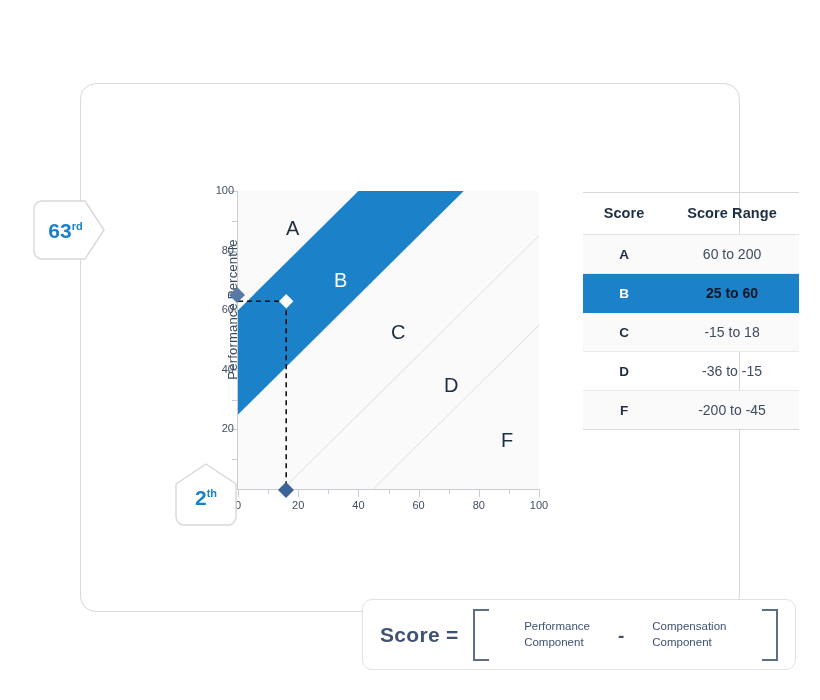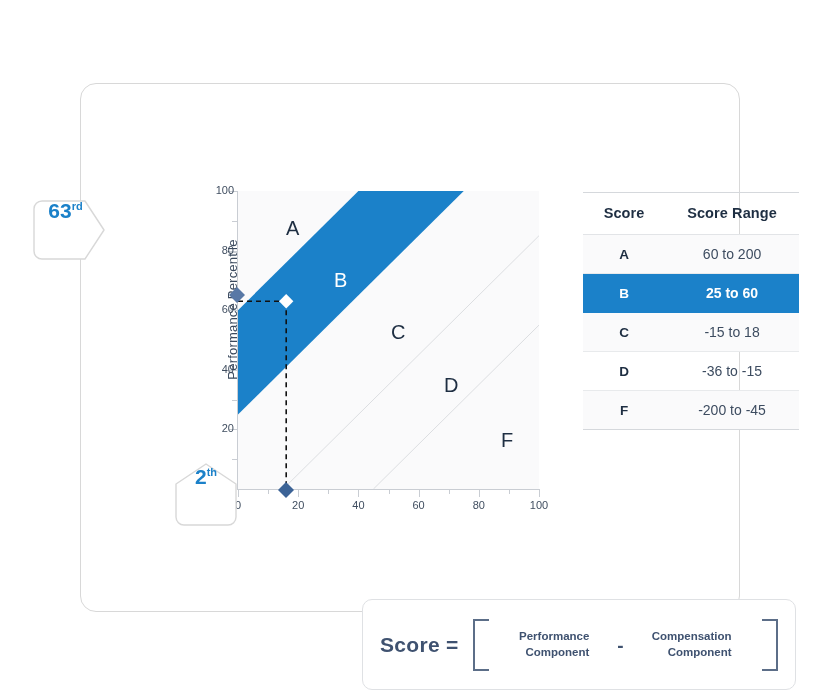--- a/index.html
+++ b/index.html
@@ -83,21 +83,21 @@
     font-size:20px;
     color:#1e2e42;
     font-weight:400;
     letter-spacing:.5px;
   }
   .grade-letter.on-blue{color:#ffffff;}
 
   
   .callout{
     position:absolute;
-    display:flex;justify-content:center;
+    display:flex;align-items:center;justify-content:center;
     color:#1b81c9;
     font-weight:bold;
   }
   #callout-63{
     left:33px;top:200px;
     width:75px;height:60px;
   }
   #callout-16{
     left:175px;top:463px;
     width:62px;height:63px;
@@ -140,31 +140,31 @@
     color:#3d4c60;
     padding:11px 0 11px 0;
     text-align:center;
     border-bottom:1px solid #e8eaec;
   }
   #grade-table td.c-grade{
     font-weight:bold;color:#1e2e42;font-size:13.5px;
   }
   #grade-table tr.alt td{background:#fafafb;}
   #grade-table tr.highlight td{
-    background:#1b81c9;color:#ffffff;font-weight:bold;
+    background:#1b81c9;color:#0f172a;font-weight:bold;
     border-bottom:1px solid #1b81c9;
   }
   #grade-table tr.highlight td.c-grade{color:#ffffff;}
   #grade-table tr.last td{border-bottom:1px solid #d5d8dc;}
 
   
   #formula-box{
     position:absolute;
     left:281px;top:515px;
-    width:434px;height:91px;
+    width:434px;height:71px;
     border:1px solid #dfe1e4;
     border-radius:10px;
     background:#ffffff;
     box-sizing:border-box;
     display:flex;align-items:center;
   }
   #score-label{
     font-size:21px;font-weight:bold;color:#3f5270;
     margin-left:17px;letter-spacing:.3px;
     white-space:nowrap;
@@ -183,22 +183,22 @@
     margin-right:17px;
   }
   
   #bracket-group:before,#bracket-group:after{
     content:"";position:absolute;left:14px;right:14px;
     height:3px;background:#ffffff;
   }
   #bracket-group:before{top:-2px;}
   #bracket-group:after{bottom:-2px;}
   .component{
-    font-size:11.5px;font-weight:bold;color:#3f5270;
-    text-align:right;line-height:1.35;
+    font-size:11.5px;font-weight:normal;color:#3f5270;
+    text-align:left;line-height:1.35;
     white-space:nowrap;
   }
   #minus-sign{
     font-size:19px;font-weight:bold;color:#3f5270;
     margin:0 28px;line-height:1;
     transform:translateY(1px);
   }
 </style>
 </head>
 <body>

